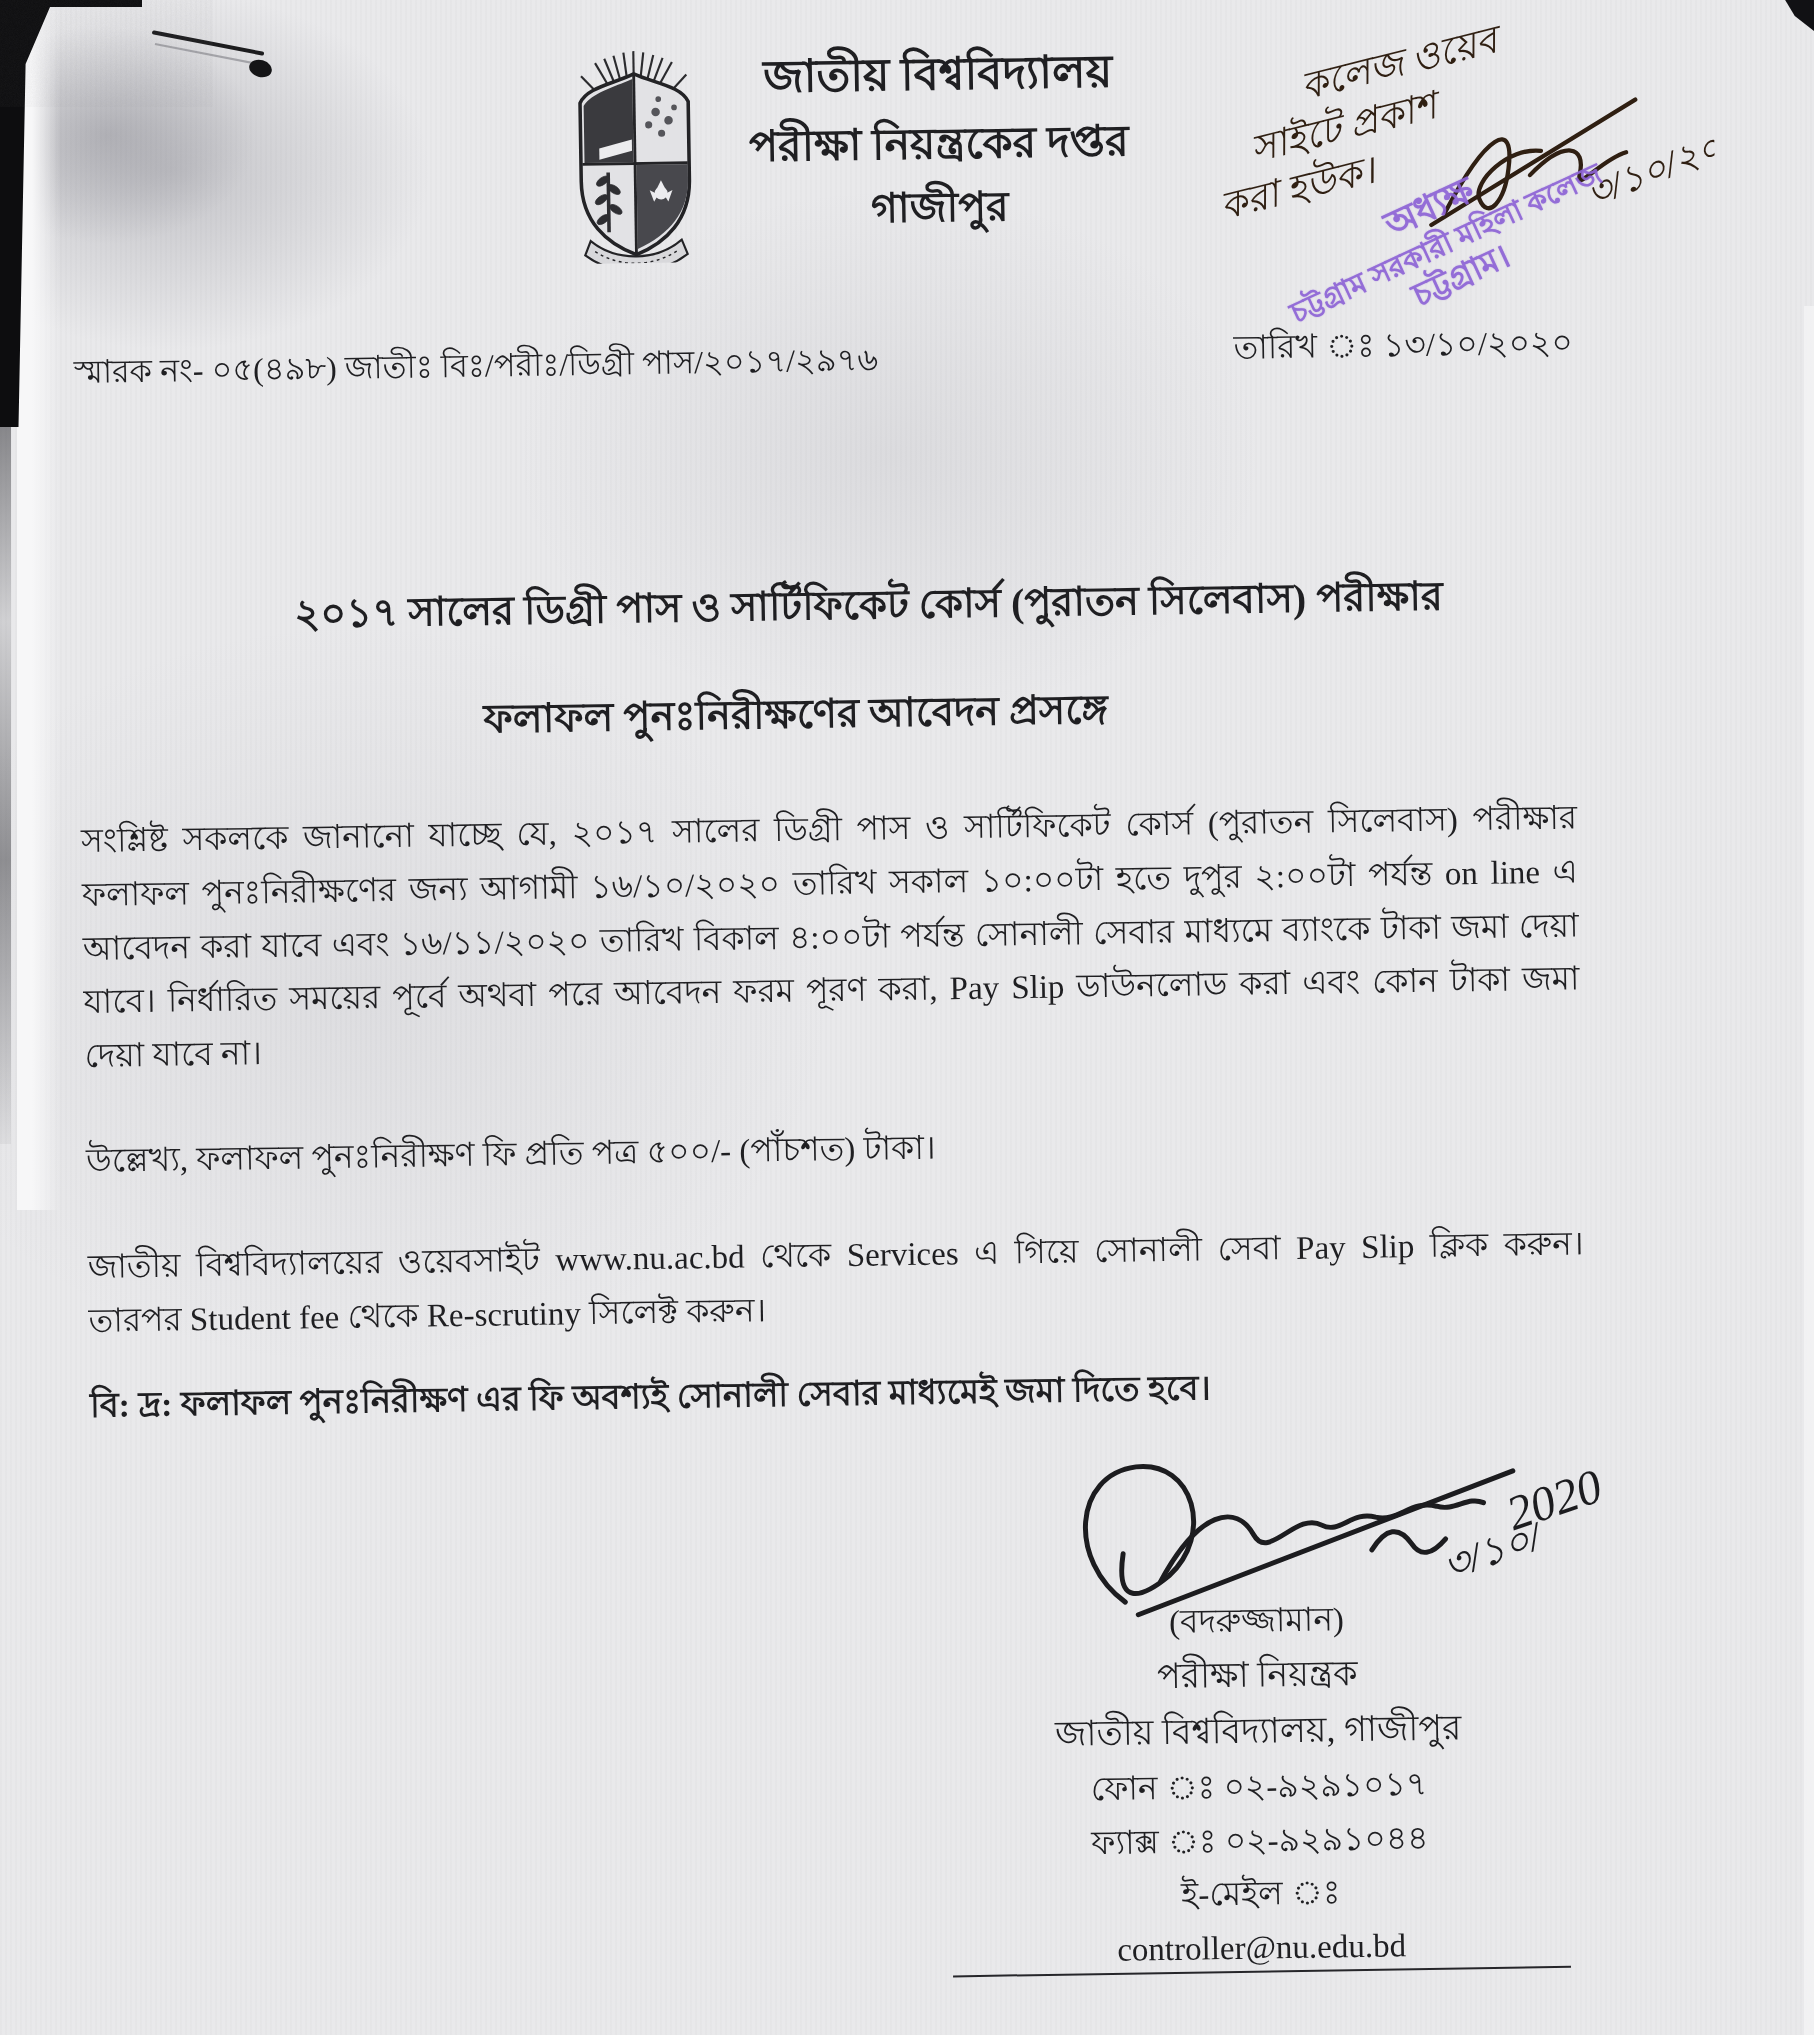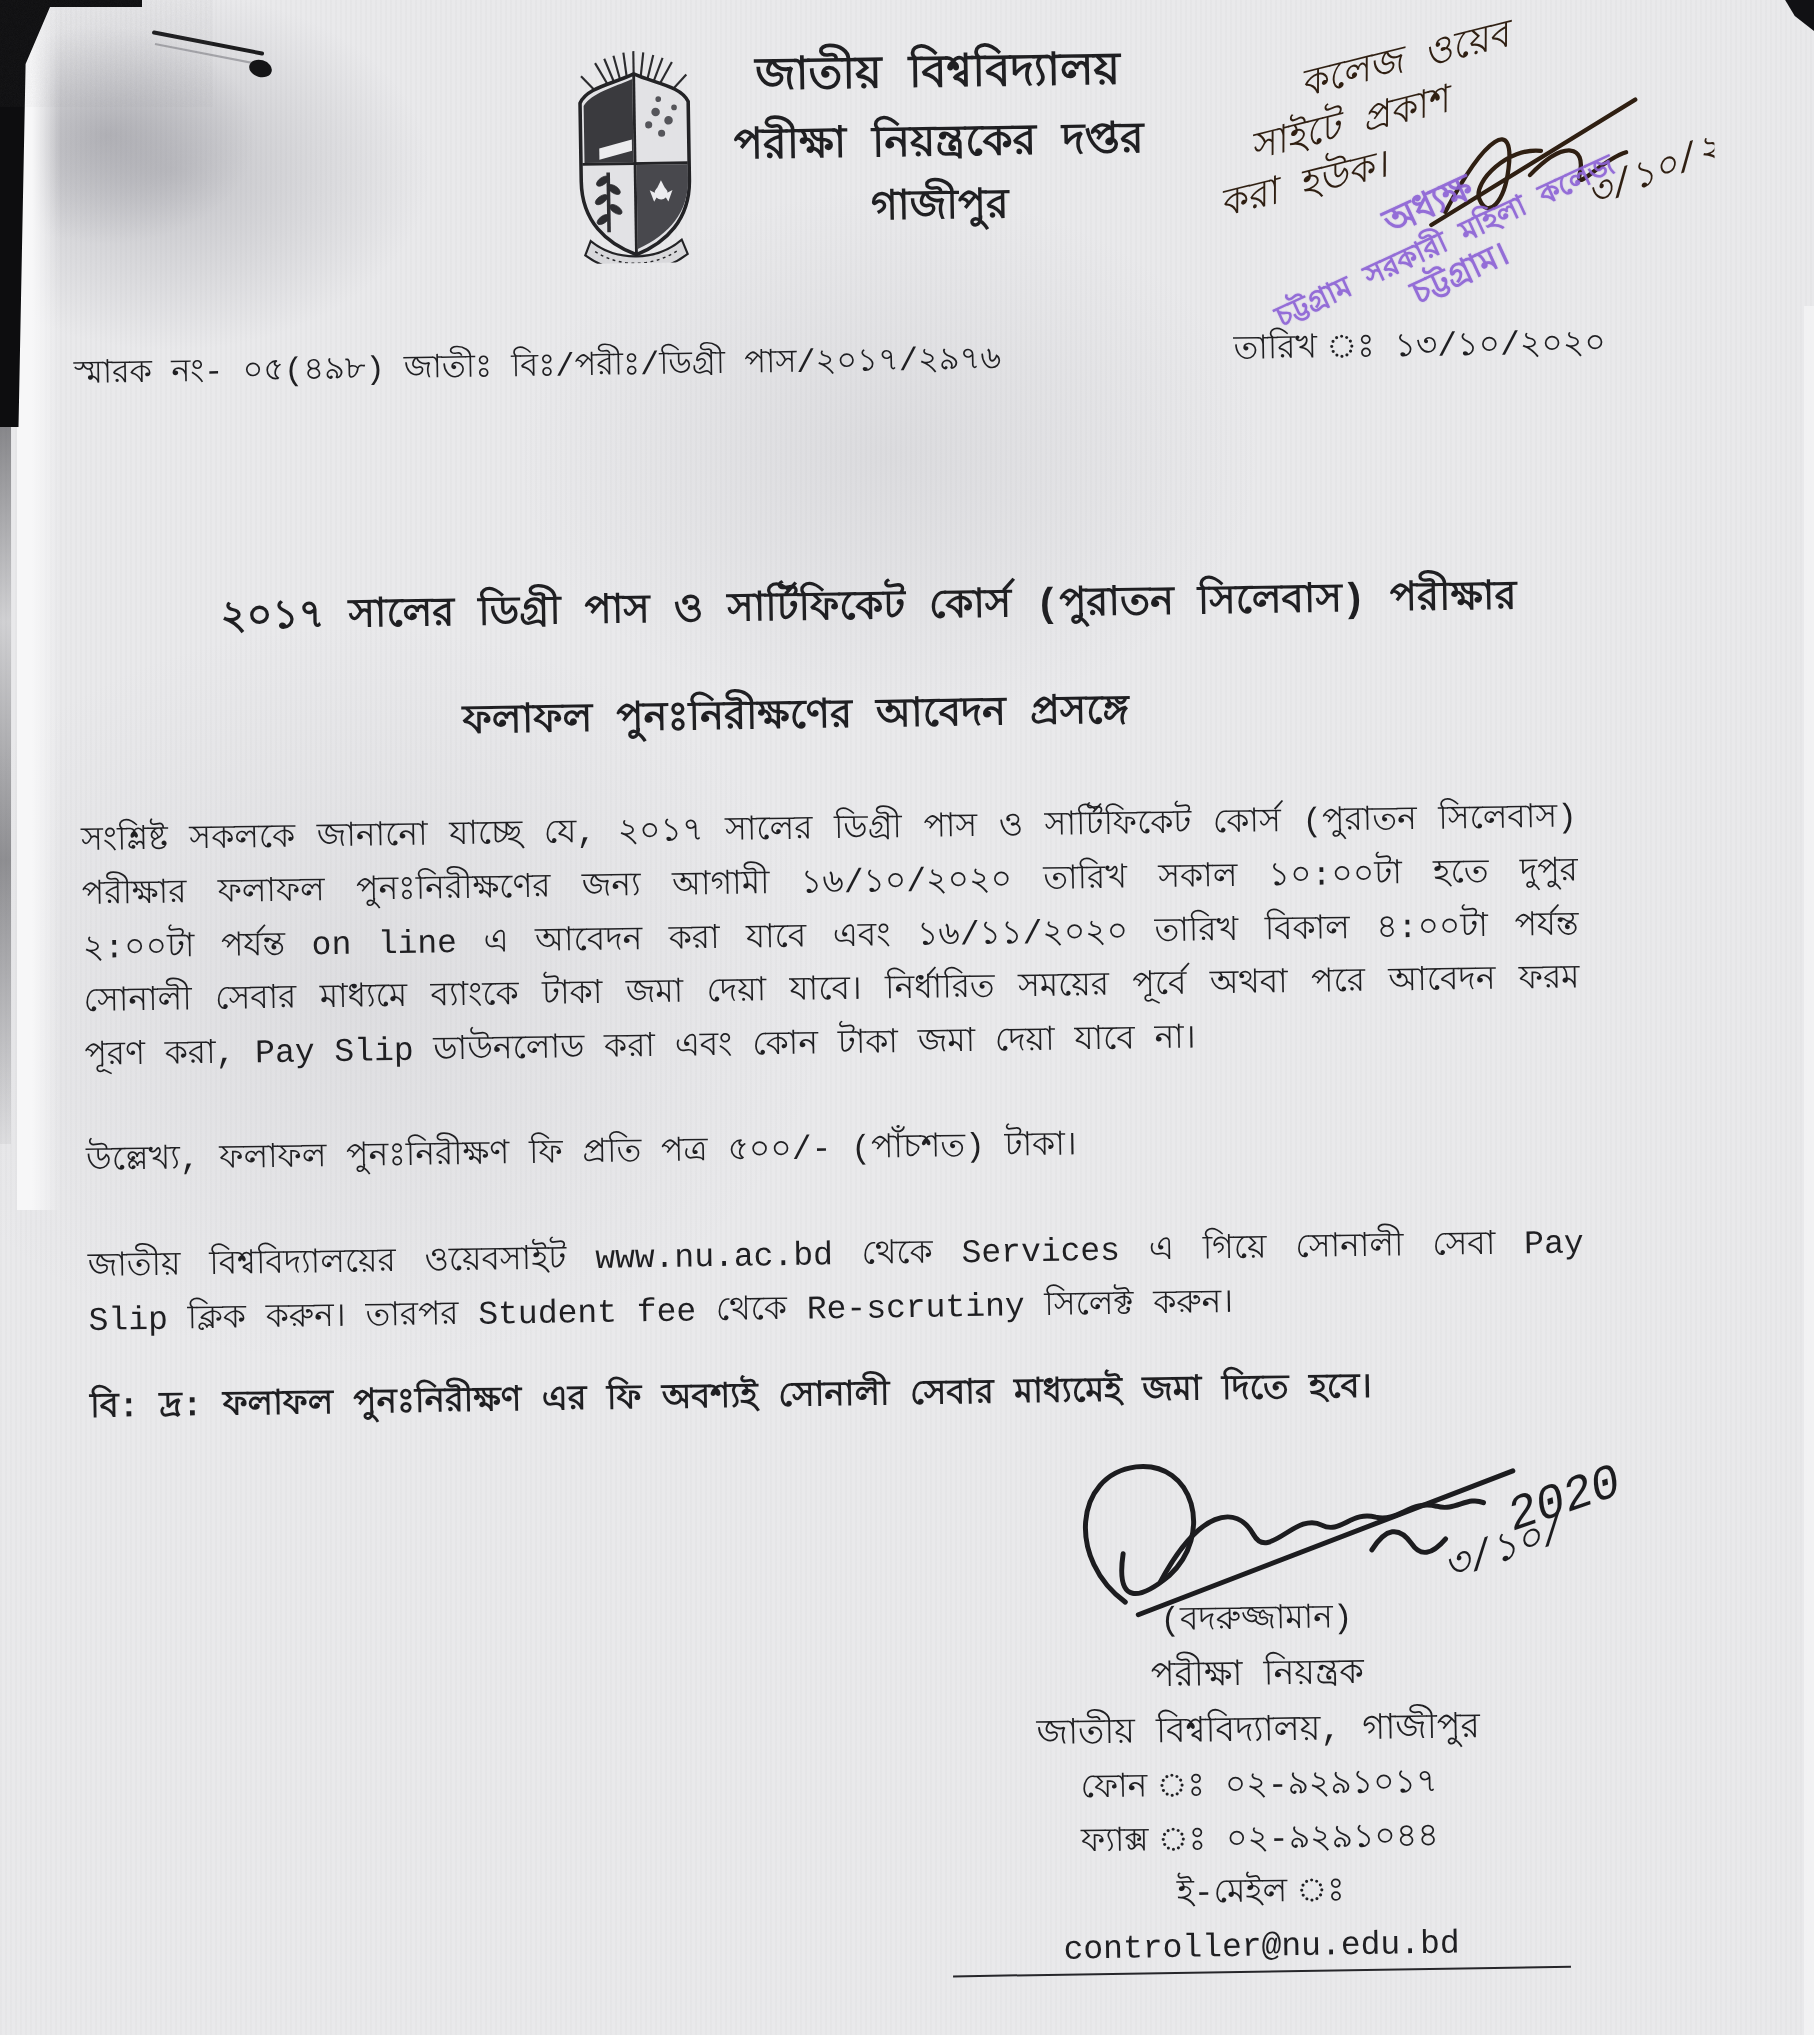--- a/index.html
+++ b/index.html
@@ -1,17 +1,17 @@
 <!DOCTYPE html>
 <html style="font-size:11.4px"><head>
 <meta charset="utf-8">
 <style>
   html,body{margin:0;padding:0;background:#555;}
   .stage{position:relative;width:1814px;height:2035px;background:#e9e9eb;overflow:hidden;
-         font-family:Liberation Mono, monospace;color:#1f1f22;}
+         font-family:Liberation Serif, serif;color:#1f1f22;}
   
   .stage::before{content:"";position:absolute;inset:0;pointer-events:none;
     background:
       radial-gradient(370px 256px at 171px 171px, rgba(110,110,120,.30), rgba(110,110,120,0) 70%),
       radial-gradient(213px 156px at 107px 135px, rgba(90,90,100,.28), rgba(90,90,100,0) 70%),
       radial-gradient(498px 355px at 889px 455px, rgba(120,120,130,.12), rgba(120,120,130,0) 75%),
       radial-gradient(640px 498px at 355px 995px, rgba(120,120,130,.10), rgba(120,120,130,0) 75%),
       repeating-linear-gradient(90deg, rgba(0,0,0,.015) 0 2.1px, rgba(255,255,255,.012) 2.1px 5px);}
   .content{position:absolute;inset:0;transform:rotate(-0.9deg);}
 

